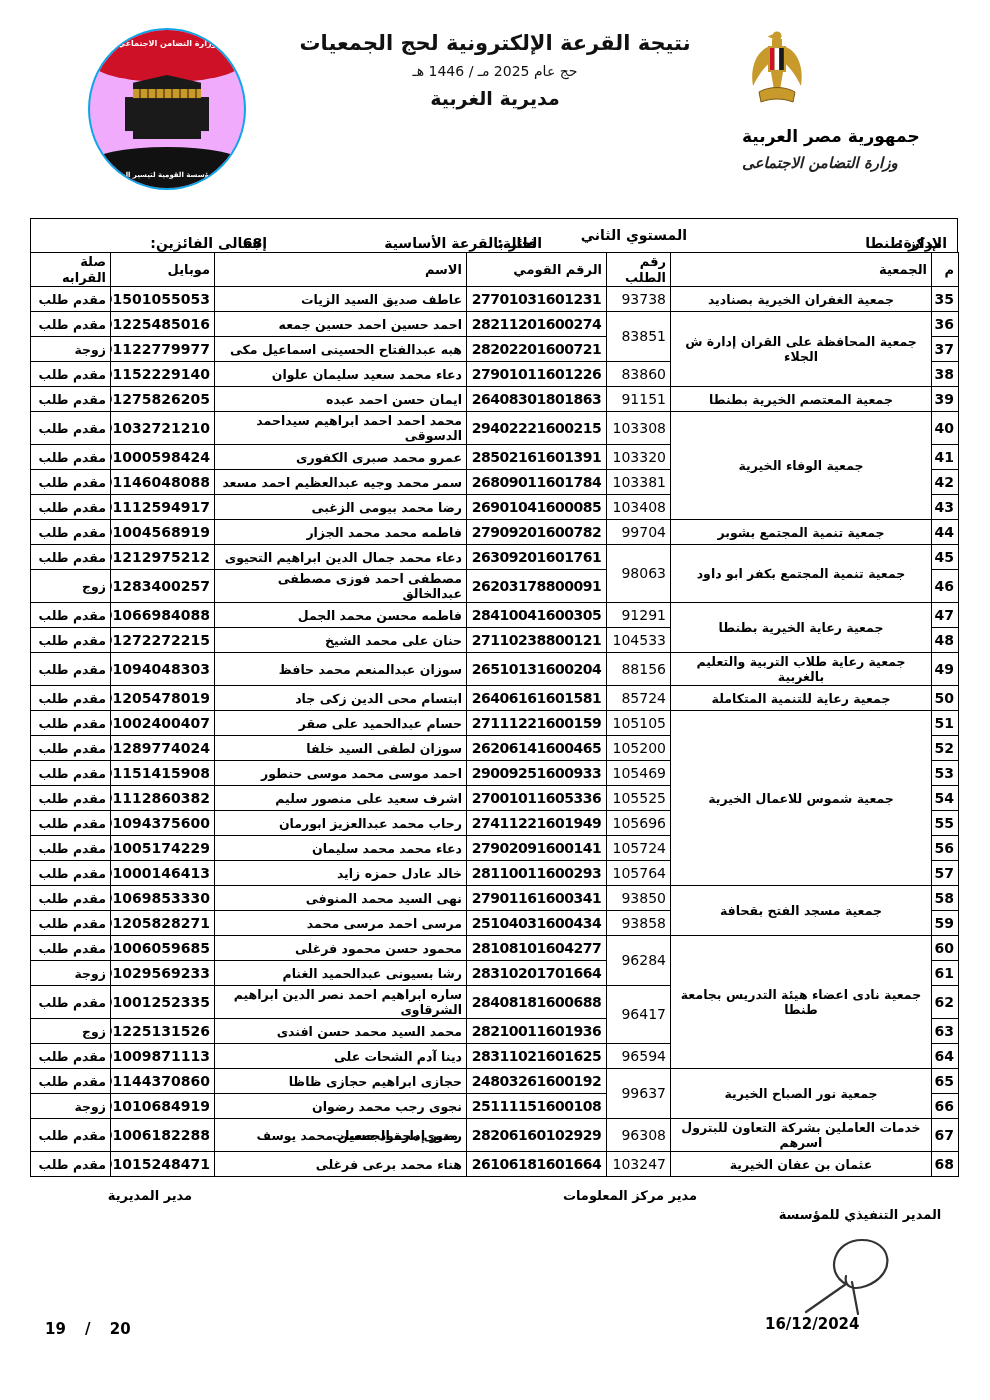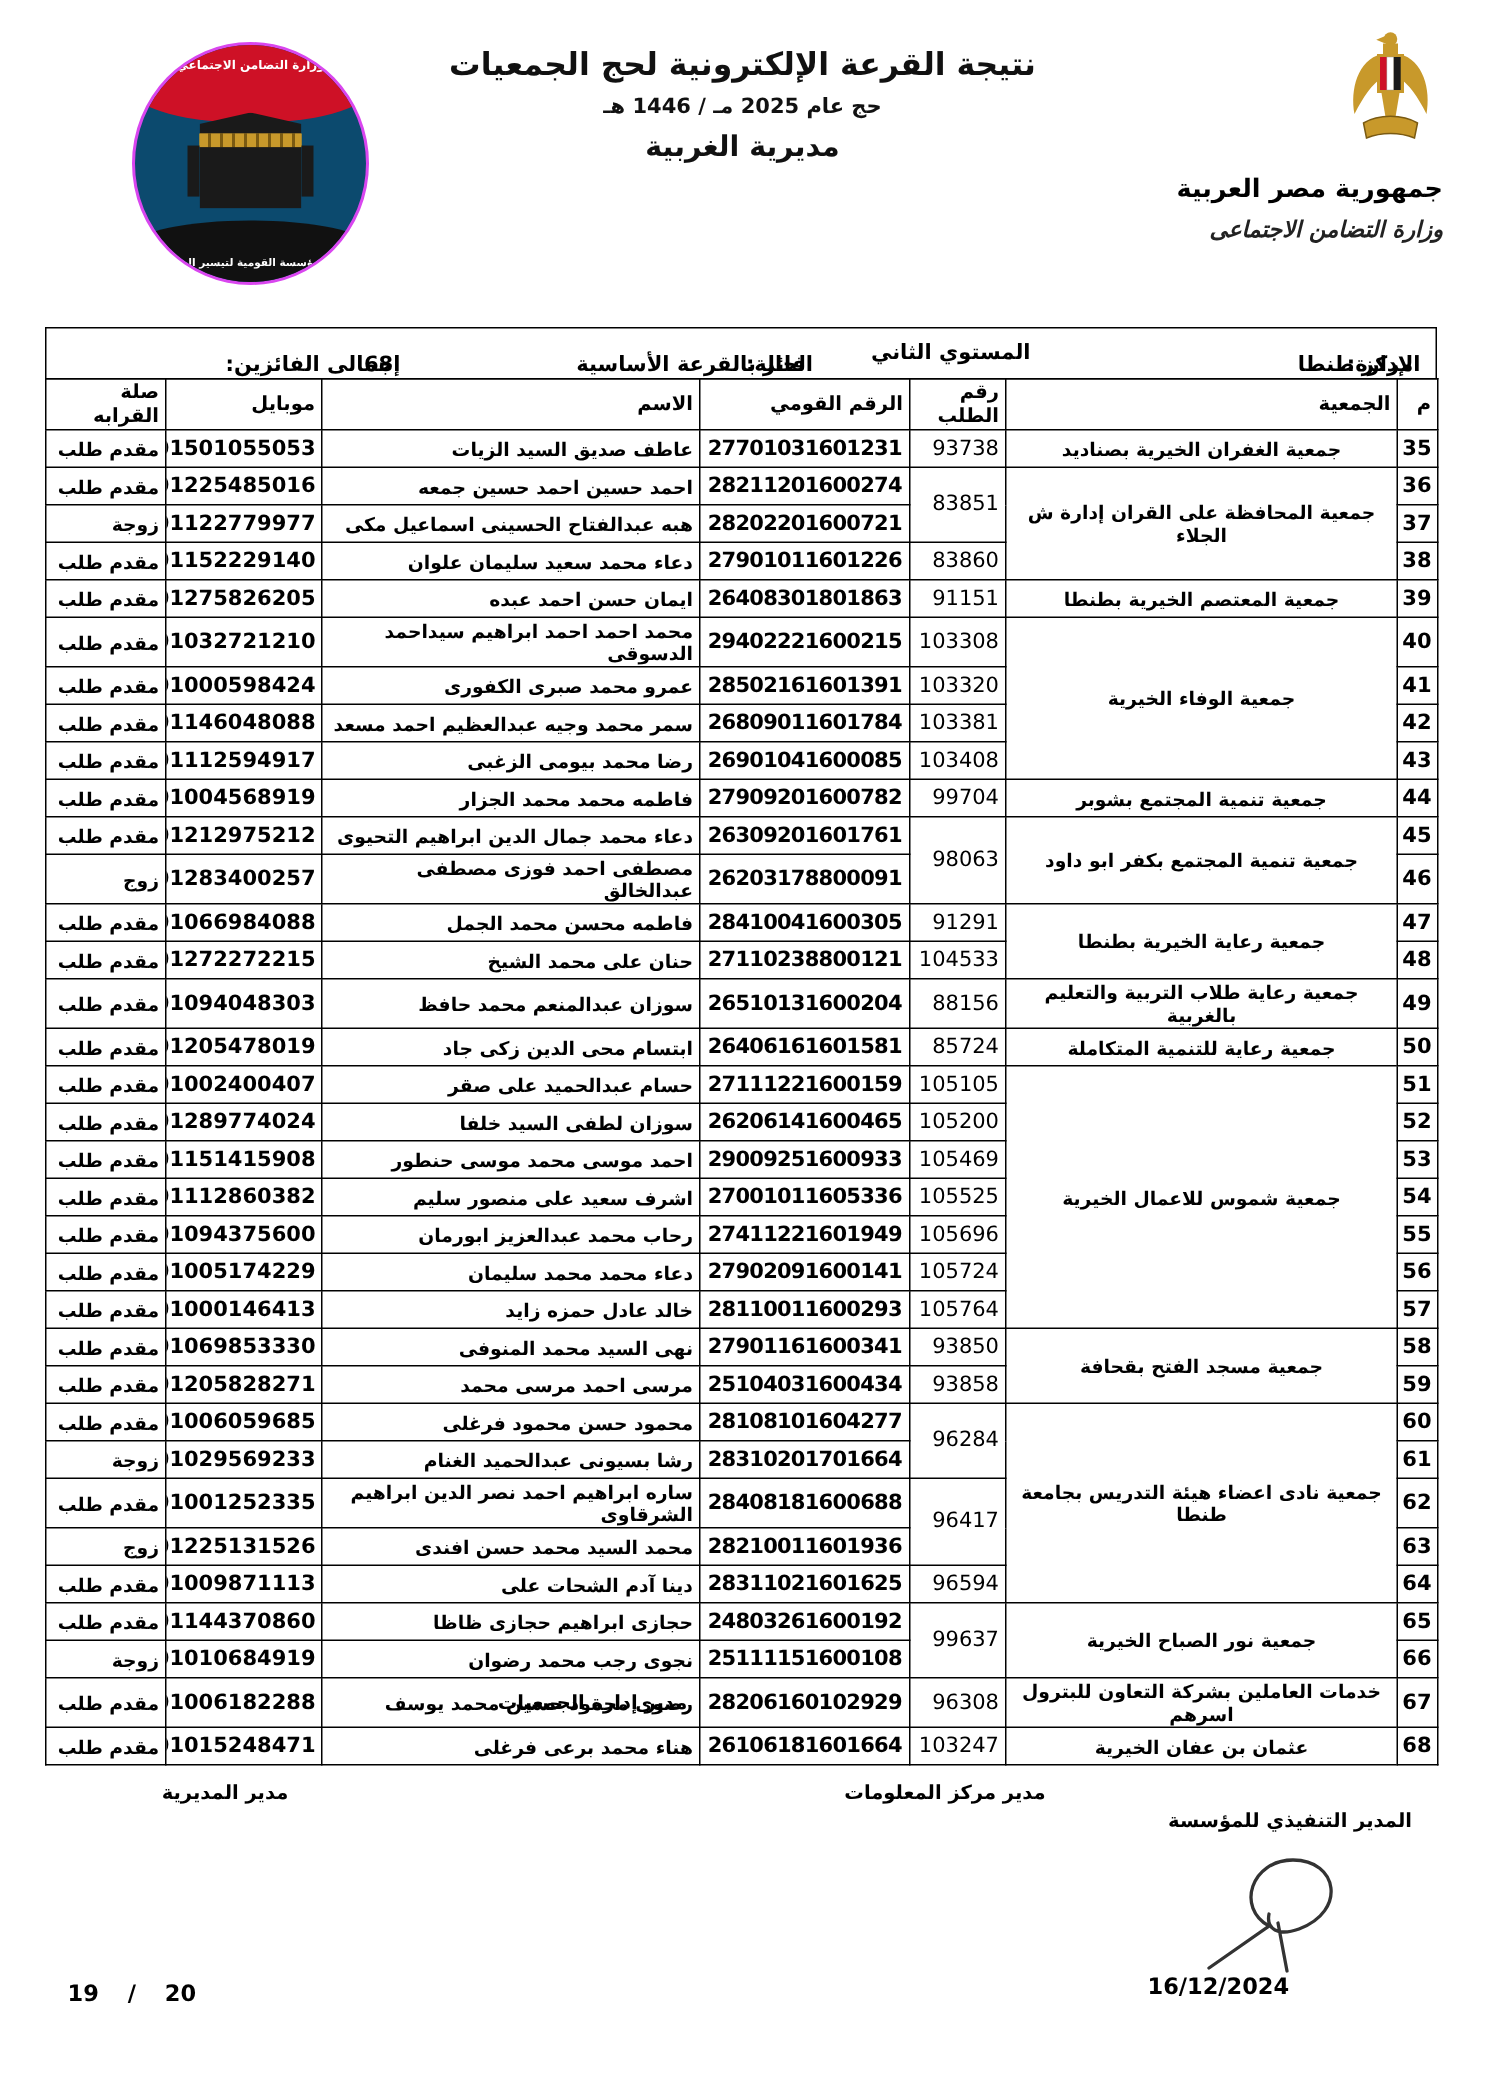--- a/index.html
+++ b/index.html
@@ -2,31 +2,31 @@
 <html lang="ar"><head>
 <meta charset="utf-8">
 <style>
   * { box-sizing: border-box; margin: 0; padding: 0; }
   body { background:#888; font-family:"DejaVu Sans",sans-serif; }
   .page { position:relative; width:990px; height:1400px; background:#fff; margin:0 auto; overflow:hidden; }
 
   
   .titles { position:absolute; left:285px; top:30px; width:420px; text-align:center; direction:rtl; color:#111; }
   .title-1 { font-size:21px; font-weight:bold; line-height:1.3; }
-  .title-2 { font-size:14px; font-weight:bold; margin-top:6px; }
+  .title-2 { font-size:14px; font-weight:normal; margin-top:6px; }
   .title-3 { font-size:19px; font-weight:bold; margin-top:8px; }
   .title-4 { font-size:16px; font-weight:bold; margin-top:10px; }
 
-  .right-logo { position:absolute; left:742px; top:18px; width:220px; text-align:right; direction:rtl; }
+  .right-logo { position:absolute; left:742px; top:28px; width:220px; text-align:left; direction:rtl; }
   .right-logo .country { font-size:17px; font-weight:bold; margin-top:2px; letter-spacing:-0.5px; }
   .right-logo .ministry { font-size:15px; font-weight:bold; margin-top:8px; color:#222; font-style:italic; }
 
   
   .seal { position:absolute; left:88px; top:28px; width:158px; height:162px; }
-  .seal .oval { position:absolute; inset:0; border:2px solid #d946ef; border-radius:50%; overflow:hidden; background:#0c4a6e; }
+  .seal .oval { position:absolute; inset:0; border:2px solid #0ea5e9; border-radius:50%; overflow:hidden; background:#f0abfc; }
   .seal .band-red { position:absolute; top:0; left:0; width:100%; height:33%; background:#ce1126; color:#fff;
                     display:flex; align-items:flex-start; justify-content:center; padding-top:9px;
                     font-size:8px; font-weight:bold; border-bottom-left-radius:50% 40%; border-bottom-right-radius:50% 40%; }
   .seal .band-black { position:absolute; bottom:0; left:0; width:100%; height:26%; background:#111; color:#fff;
                     display:flex; align-items:flex-end; justify-content:center; padding-bottom:9px;
                     font-size:7px; font-weight:bold; border-top-left-radius:50% 40%; border-top-right-radius:50% 40%; }
   .kaaba { position:absolute; left:50%; top:50%; transform:translate(-50%,-54%); width:84px; height:74px; }
   .kaaba .cube { position:absolute; left:8px; top:6px; width:68px; height:64px; background:#1a1a1a;
                  clip-path:polygon(0 12%, 50% 0, 100% 12%, 100% 100%, 0 100%); }
   .kaaba .gold { position:absolute; left:8px; top:20px; width:68px; height:9px; background:#c8992b;

